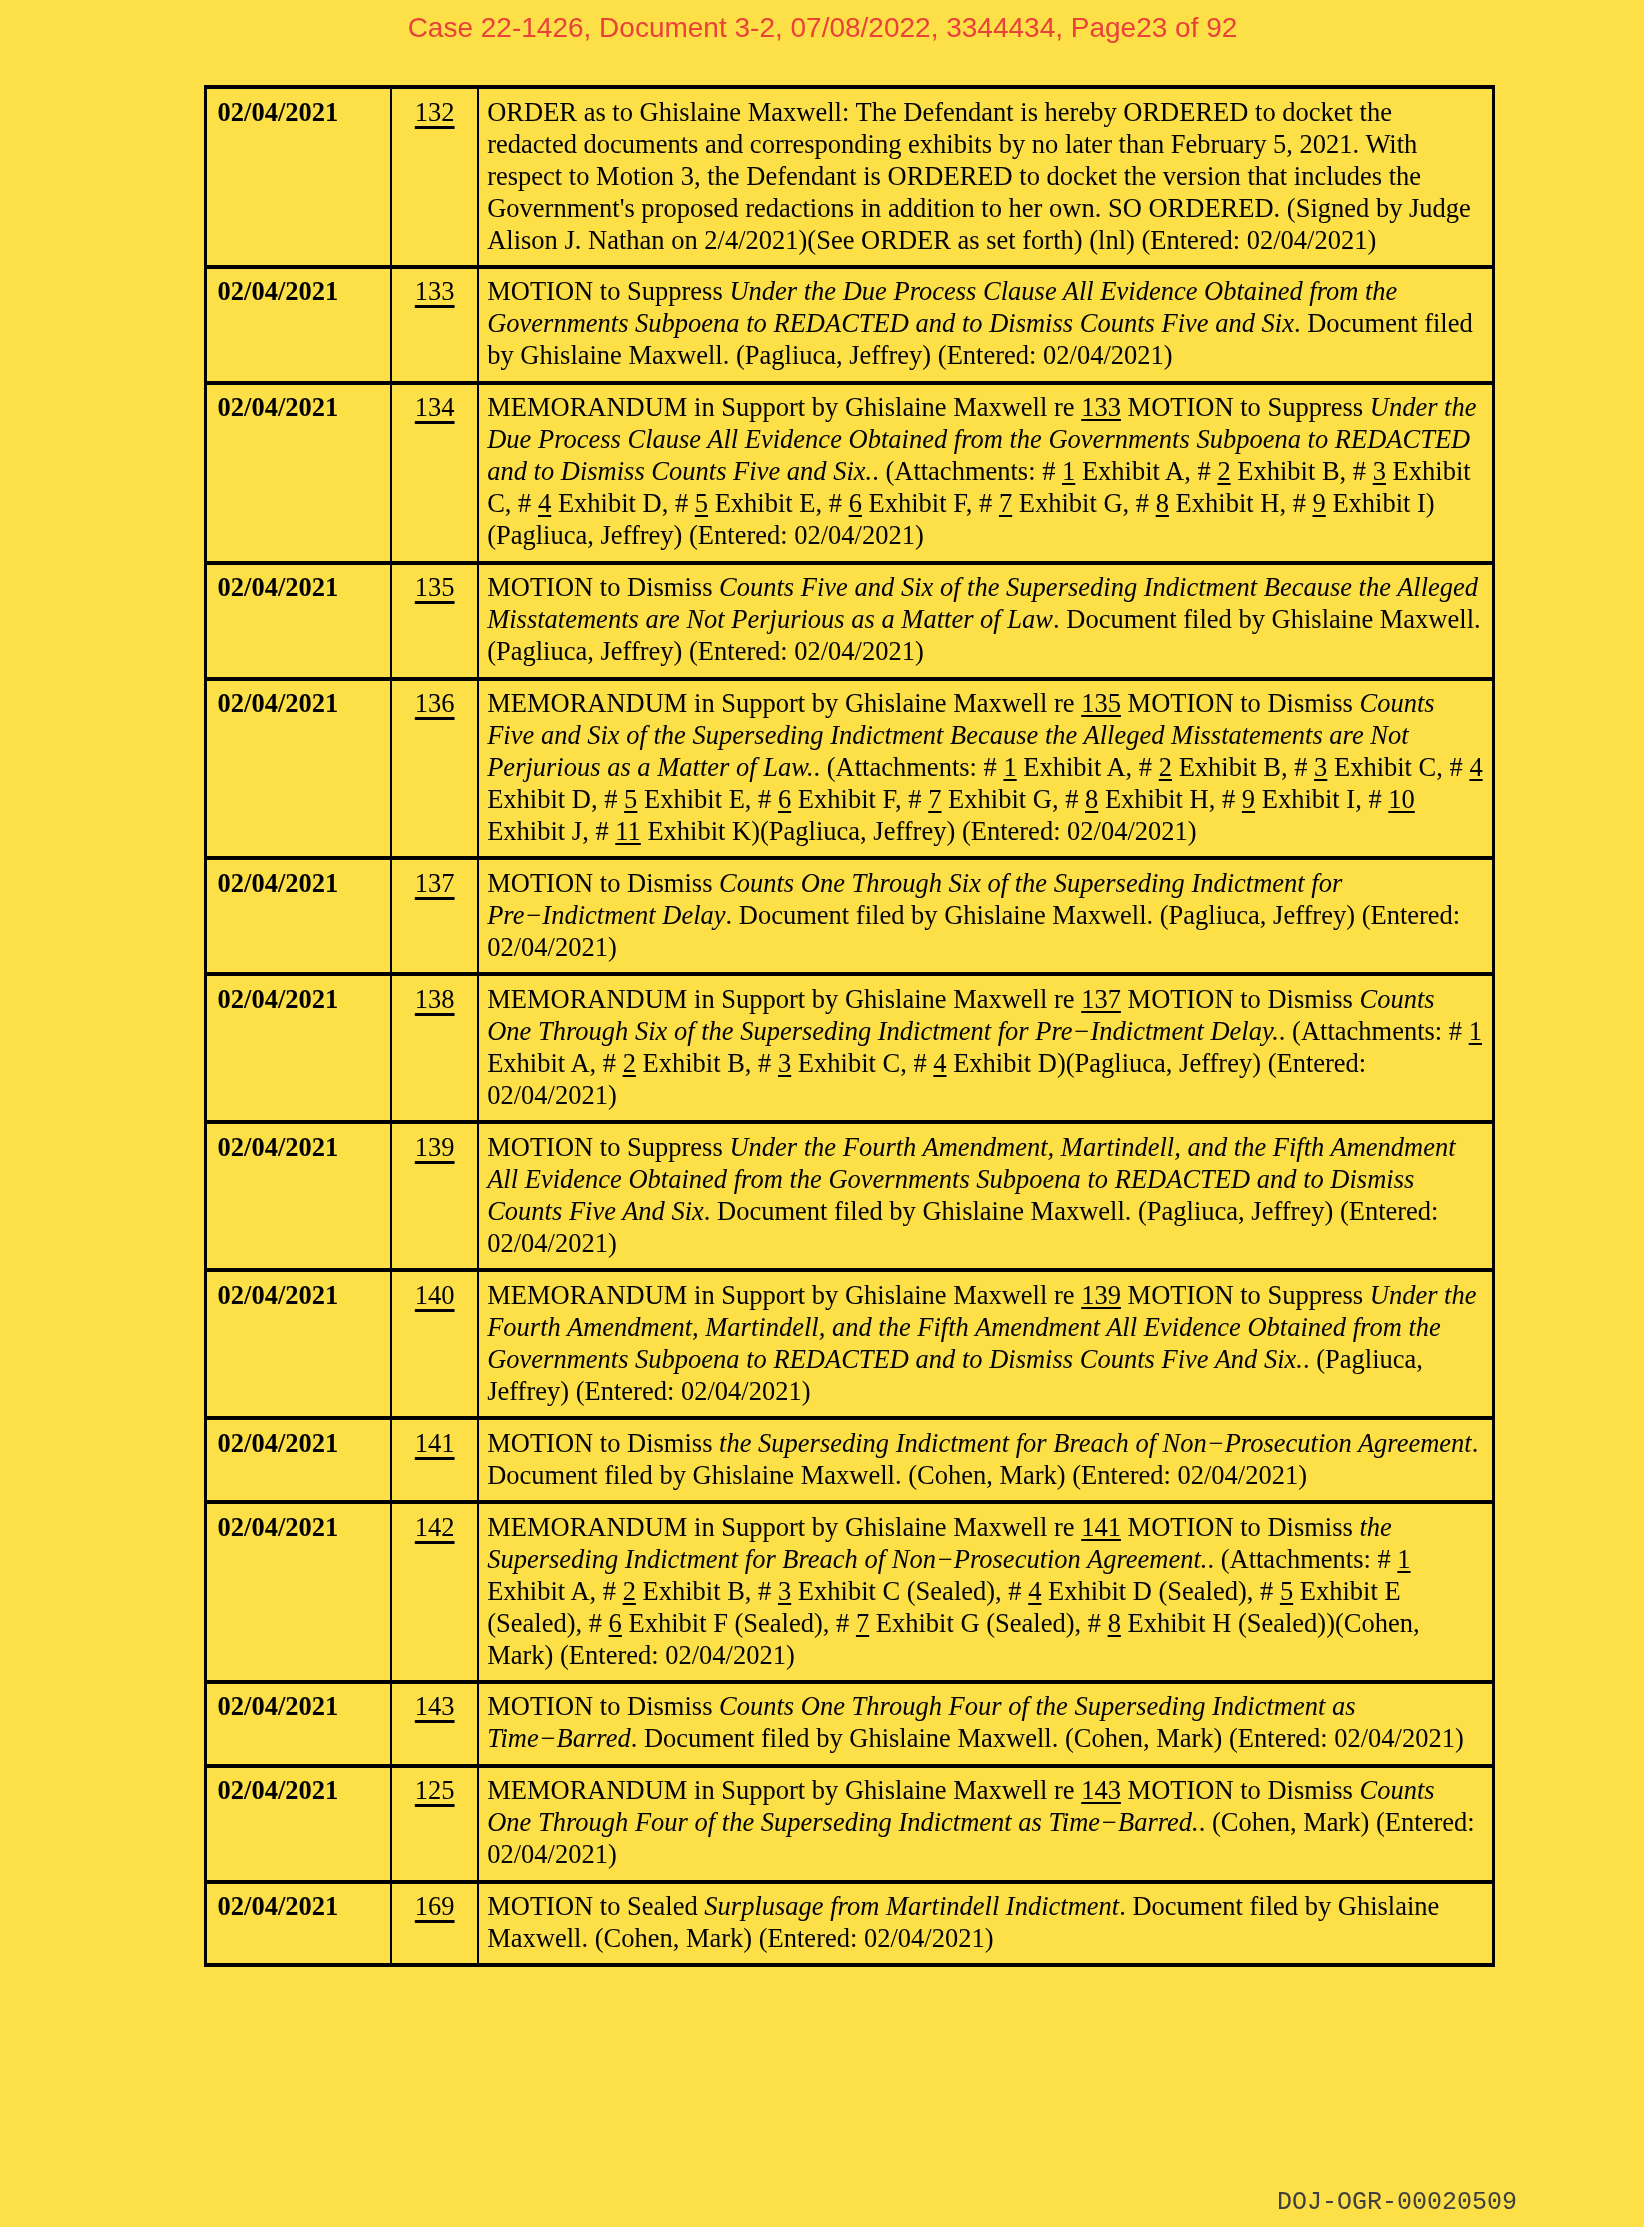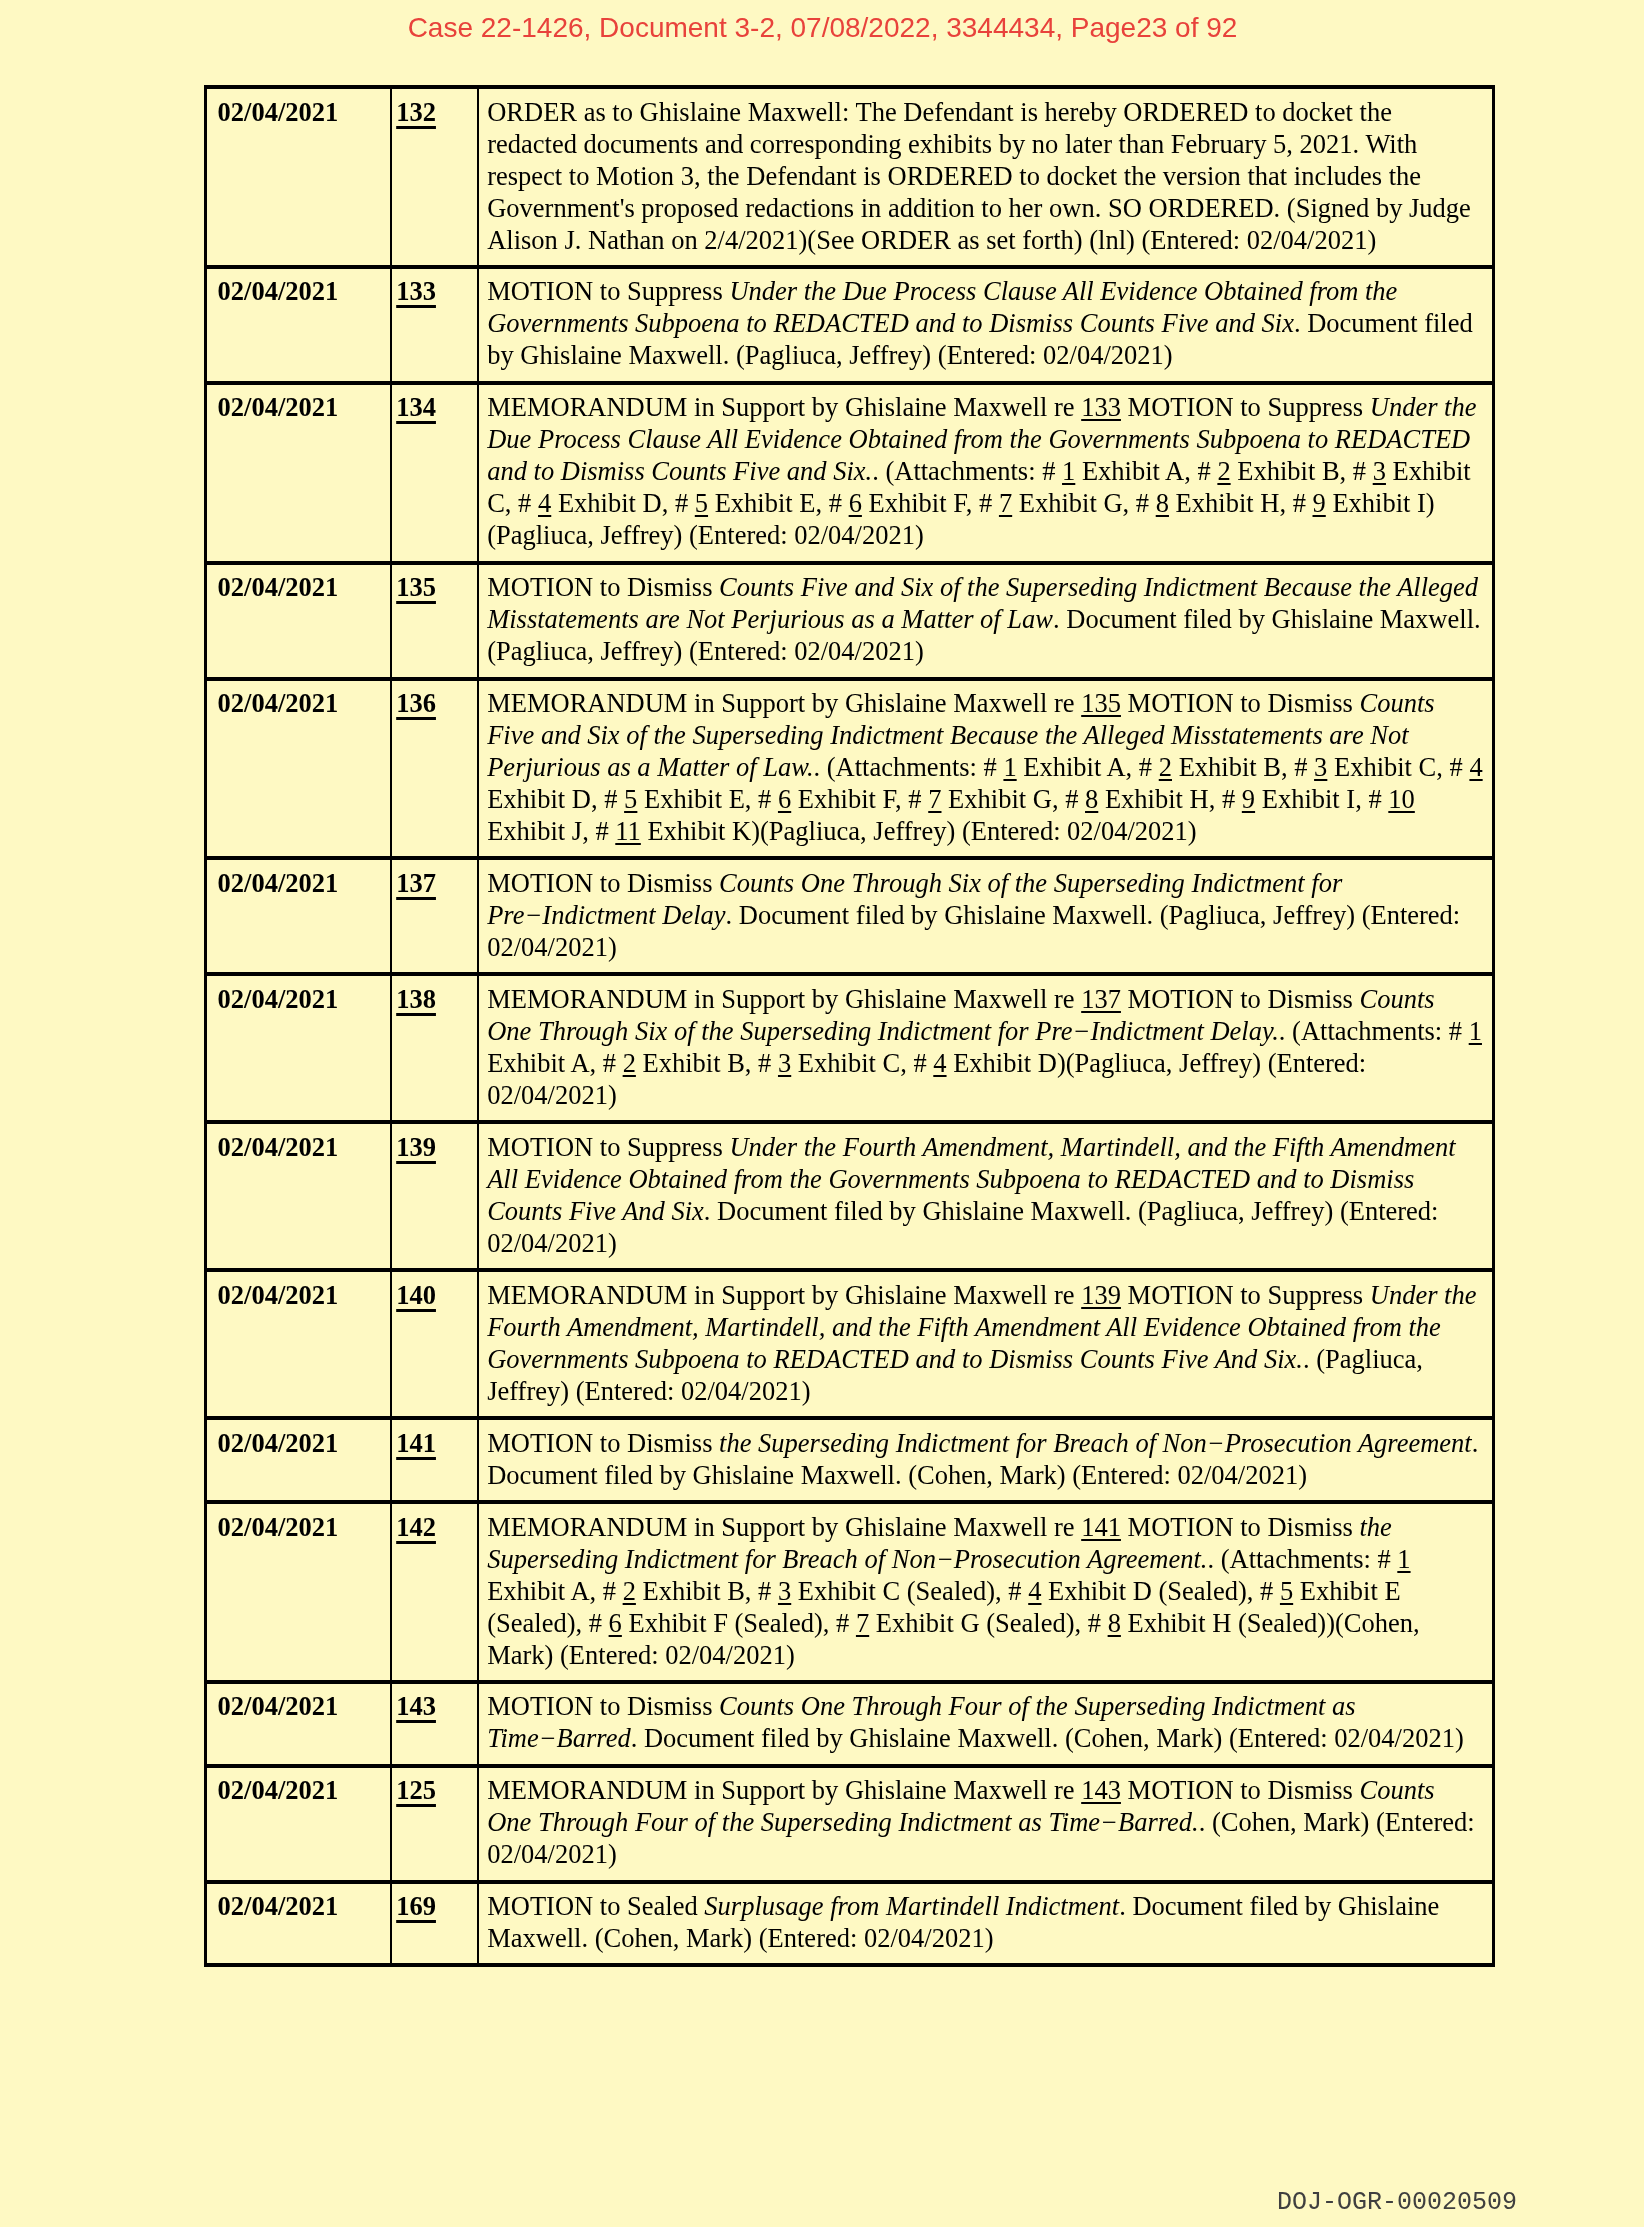--- a/index.html
+++ b/index.html
@@ -1,19 +1,19 @@
 <!DOCTYPE html>
 <html style="font-size:10.6px"><head>
 <meta charset="utf-8">
 <style>
   html,body{margin:0;padding:0;background:#ffffff;}
   #page{
     position:relative;
     width:1645px;height:2227px;
-    background:#fef9c3;
+    background:#fde047;
     font-family:"Liberation Serif","DejaVu Serif",serif;
     color:#000;
     overflow:hidden;
   }
   #case-stamp{
     position:absolute;
     top:10.6px;left:0;width:100%;
     text-align:center;
     font-family:"Liberation Sans","DejaVu Sans",sans-serif;
     font-size:28px;
@@ -39,22 +39,21 @@
   #docket-table{border:3.3px solid #000;}
   td.c-date{
     width:166px;
     padding:6.6px 6.6px 8px 10.6px;
     white-space:nowrap;
     font-weight:bold;
   }
   td.c-num{
     width:77px;
     padding:6.6px 4px 8px 4px;
-    text-align:left;
-    font-weight:bold;
+    text-align:center;
   }
   td.c-desc{
     padding:6.6px 9.3px 9.3px 8px;
   }
   .num-link{
     text-decoration:underline;
     text-decoration-thickness:2.7px;
     text-underline-offset:4.6px;
     cursor:pointer;
   }

